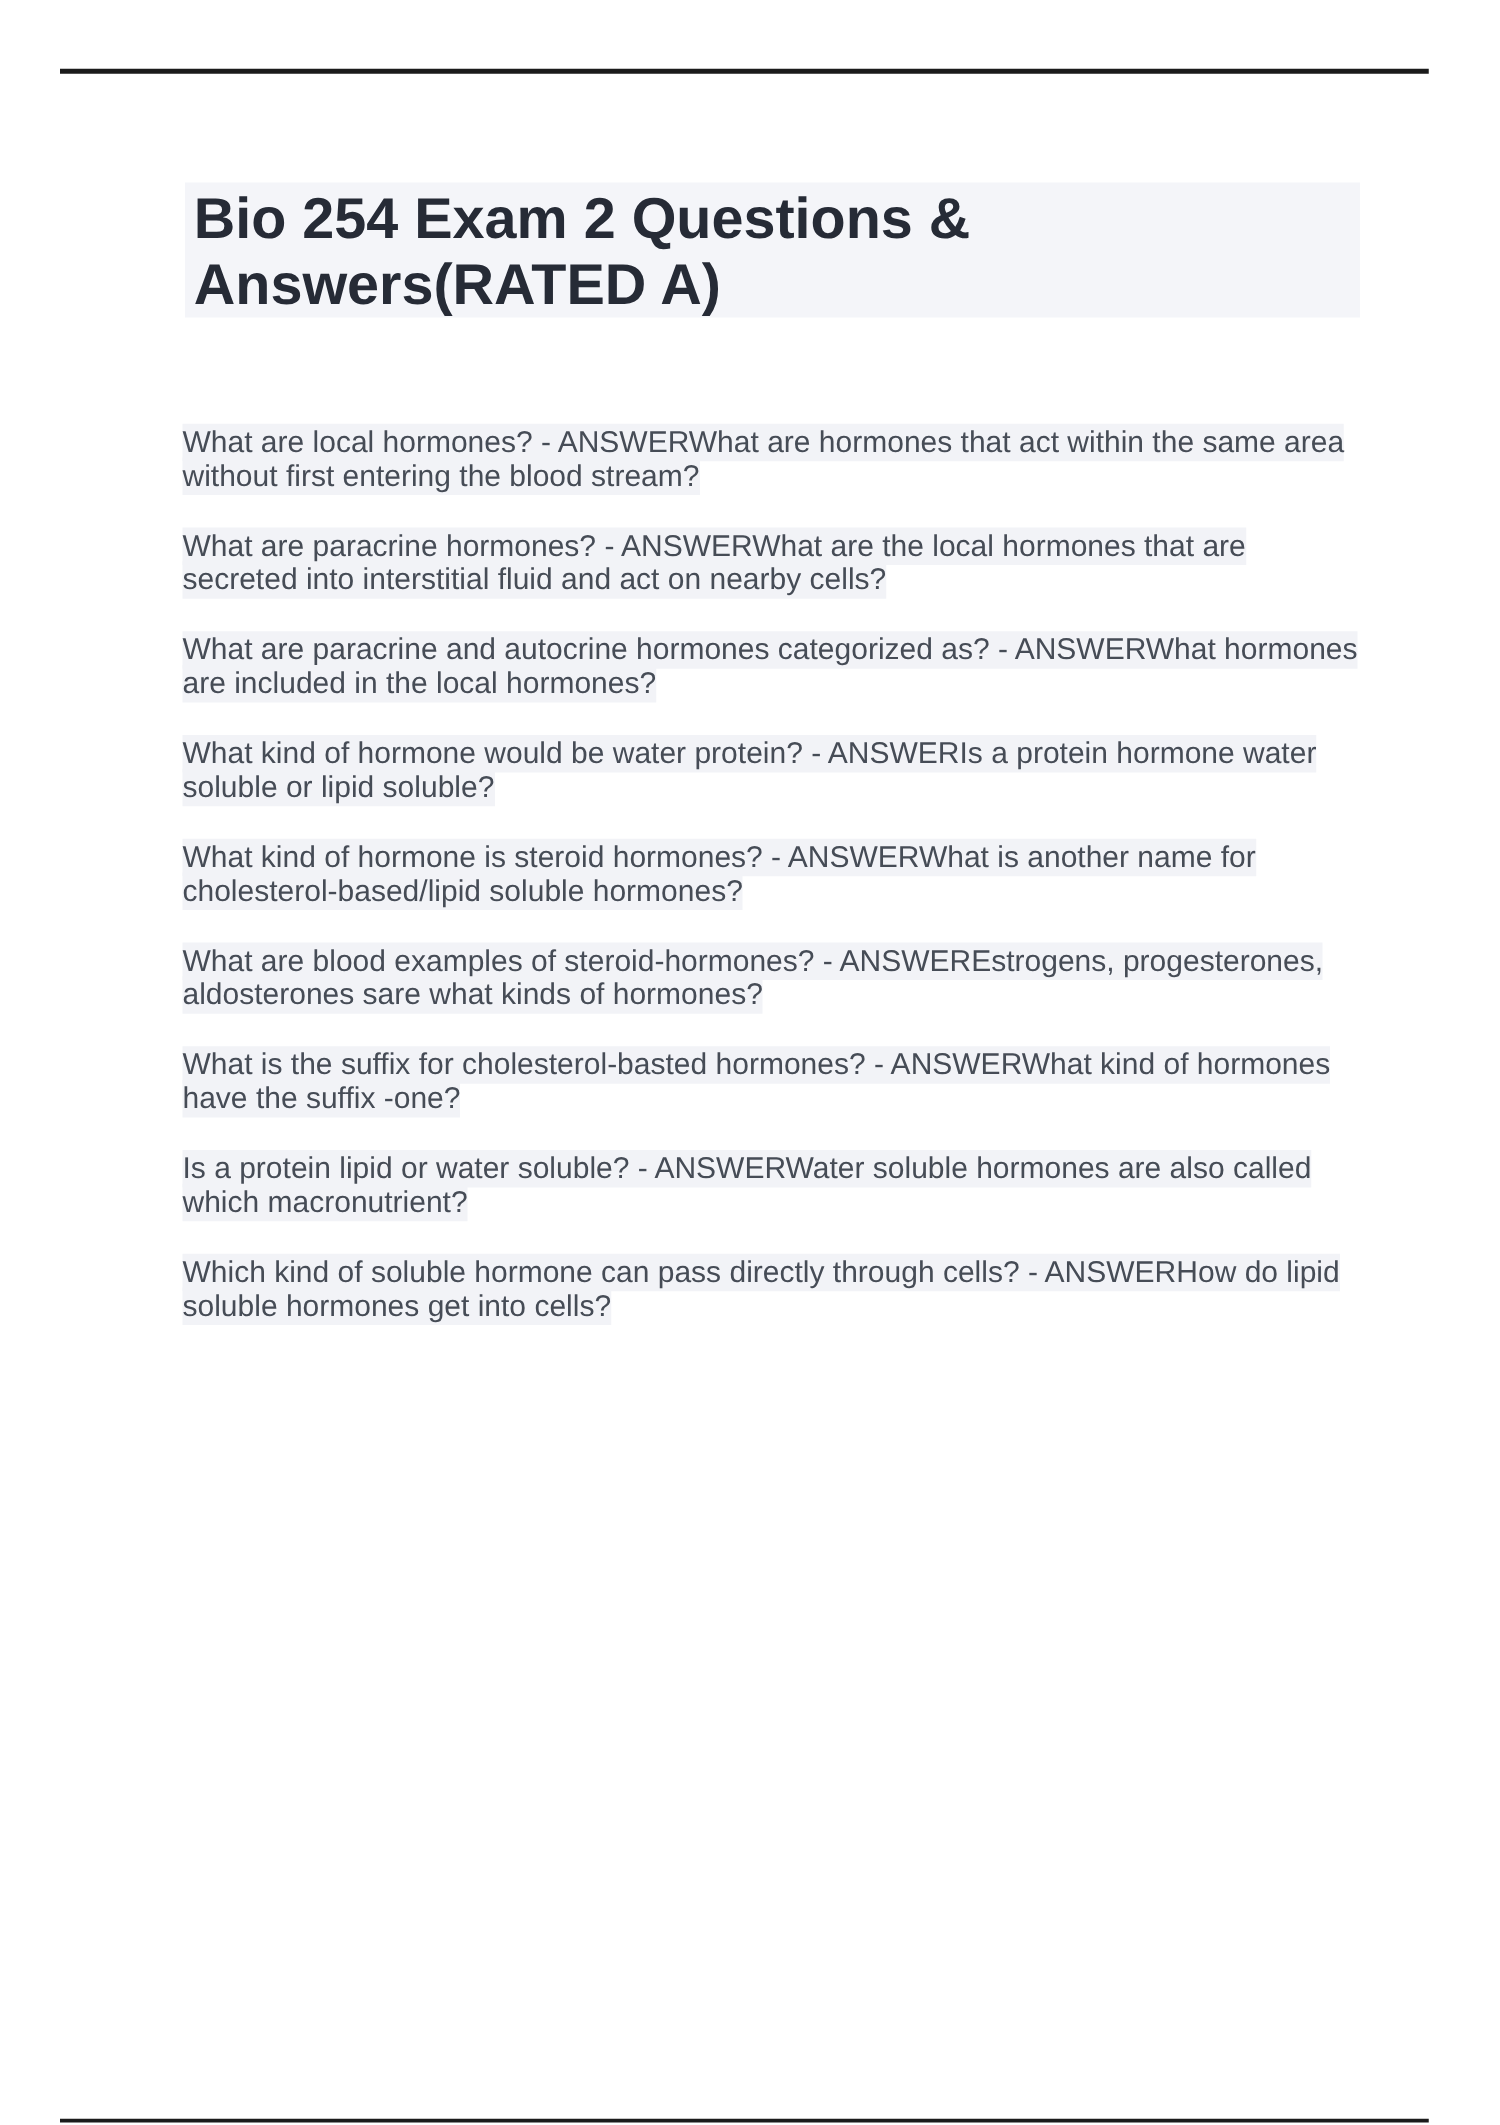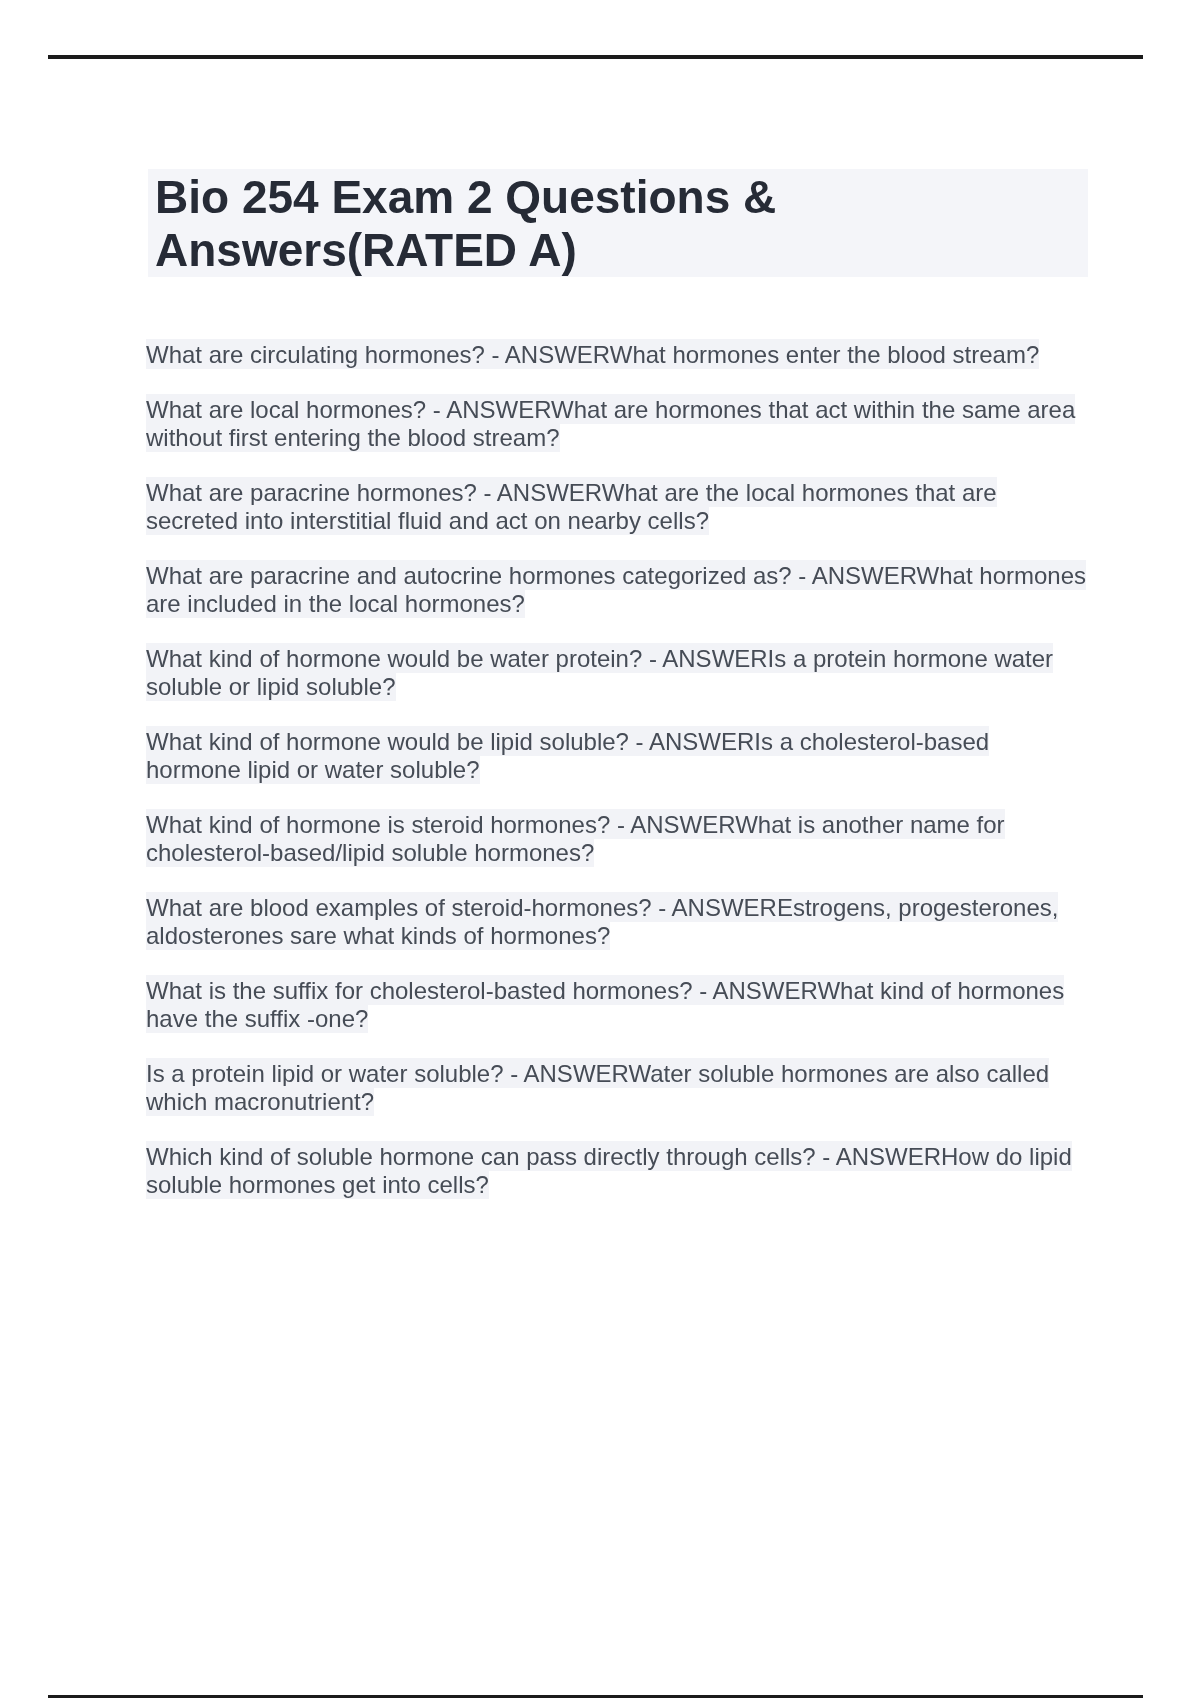--- a/index.html
+++ b/index.html
@@ -19,21 +19,20 @@
   }
   .rule.top { top: 55px; height: 4px; }
   .rule.bottom { top: 1695px; height: 3px; }
   .title-block {
     position: absolute;
     left: 148px;
     top: 146px;
     width: 940px;
     background: var(--title-highlight, #f4f5f9);
     padding: 2px 0 0 0;
-    margin-top: 23px;
   }
   .title-block h1 {
     margin: 0;
     padding: 0 0 0 7px;
     font-size: 46px;
     line-height: 53px;
     font-weight: 700;
     color: var(--title-text, #262b36);
     letter-spacing: 0px;
   }
@@ -62,32 +61,30 @@
 
 <div class="page">
 
   <div class="rule top"></div>
 
   <div class="title-block">
     <h1>Bio 254 Exam 2 Questions &amp; Answers(RATED A)</h1>
   </div>
 
   <div class="qa-list">
-    <p class="qa"><span class="hl">What are circulating hormones? - ANSWERWhat hormones enter the blood stream?</span></p>
 
     <p class="qa"><span class="hl">What are local hormones? - ANSWERWhat are hormones that act within the same area without first entering the blood stream?</span></p>
 
     <p class="qa"><span class="hl">What are paracrine hormones? - ANSWERWhat are the local hormones that are secreted into interstitial fluid and act on nearby cells?</span></p>
 
     <p class="qa"><span class="hl">What are paracrine and autocrine hormones categorized as? - ANSWERWhat hormones are included in the local hormones?</span></p>
 
 
     <p class="qa"><span class="hl">What kind of hormone would be water protein? - ANSWERIs a protein hormone water soluble or lipid soluble?</span></p>
 
-    <p class="qa"><span class="hl">What kind of hormone would be lipid soluble? - ANSWERIs a cholesterol-based hormone lipid or water soluble?</span></p>
 
     <p class="qa"><span class="hl">What kind of hormone is steroid hormones? - ANSWERWhat is another name for cholesterol-based/lipid soluble hormones?</span></p>
 
     <p class="qa"><span class="hl">What are blood examples of steroid-hormones? - ANSWEREstrogens, progesterones, aldosterones sare what kinds of hormones?</span></p>
 
     <p class="qa"><span class="hl">What is the suffix for cholesterol-basted hormones? - ANSWERWhat kind of hormones have the suffix -one?</span></p>
 
 
     <p class="qa"><span class="hl">Is a protein lipid or water soluble? - ANSWERWater soluble hormones are also called which macronutrient?</span></p>
 

